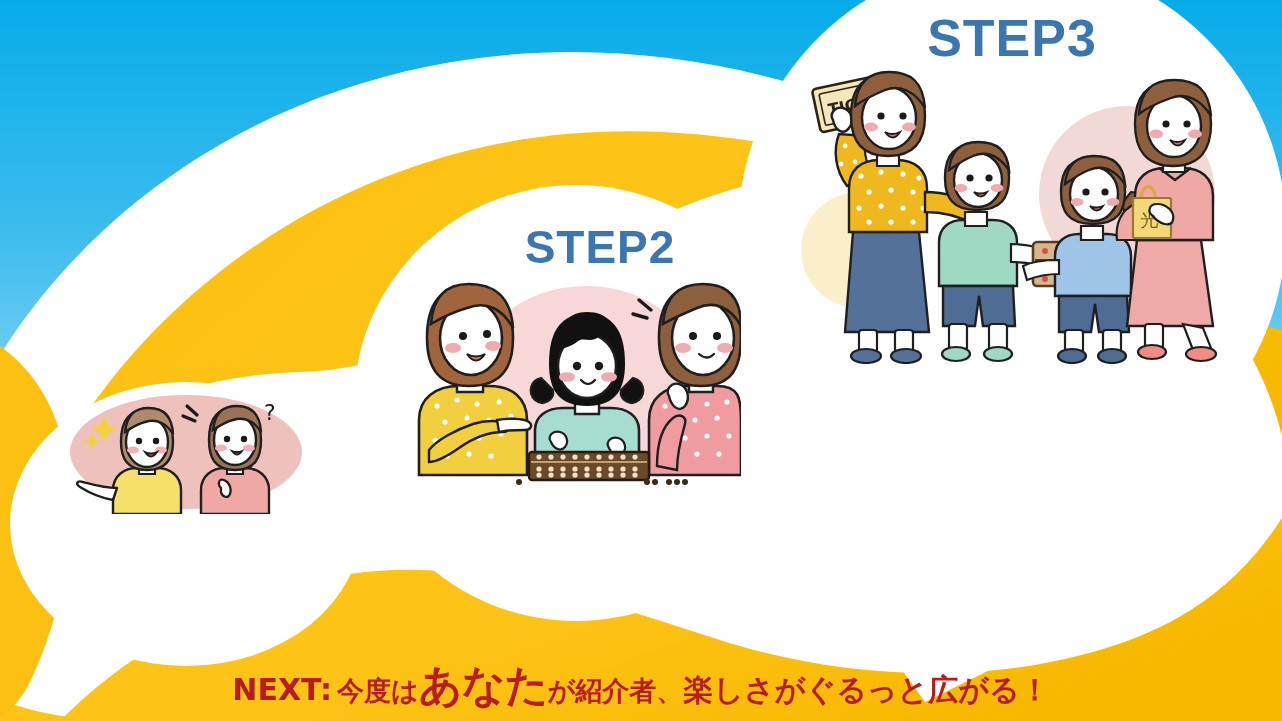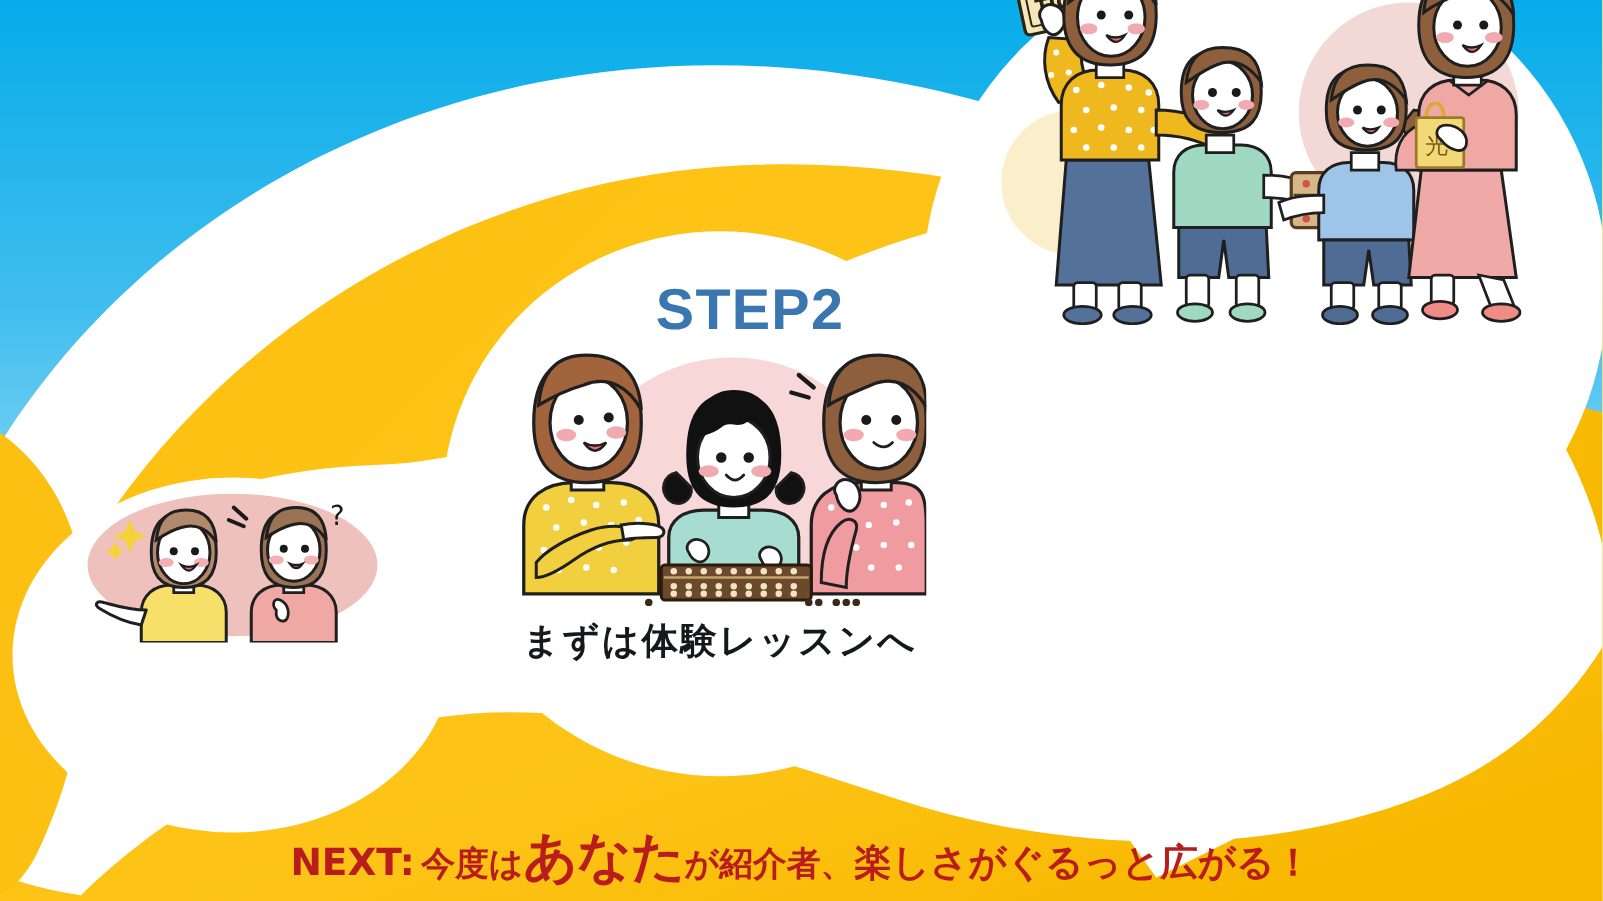--- a/index.html
+++ b/index.html
@@ -323,24 +323,24 @@
       <g fill="#3b2a18">
         <circle cx="108" cy="212" r="3"></circle>
         <circle cx="236" cy="212" r="3"></circle>
           <circle cx="244" cy="212" r="3"></circle>
         <circle cx="258" cy="212" r="3"></circle>
           <circle cx="266" cy="212" r="3"></circle>
           <circle cx="274" cy="212" r="3"></circle>
       </g>
     </svg>
 
-    <div class="step-caption">まずは体験レッスンへ</div>
   </div>
 
   <div class="step-circle" id="step3">
+    <div class="step-label">STEP3</div>
 
     <svg class="illus" width="430" height="300" viewBox="0 0 430 300">
       <circle cx="330" cy="130" rx="88" r="88" fill="#f3d9d5"></circle>
       <circle cx="62" cy="186" r="58" fill="#fbeecb"></circle>
 
       <g transform="rotate(-12 62 36)">
         <rect x="18" y="16" width="86" height="44" rx="4" fill="#f6e7b8" stroke="#2c2317" stroke-width="2.6"></rect>
         <rect x="24" y="22" width="74" height="32" rx="2" fill="none" stroke="#2c2317" stroke-width="1.6"></rect>
         <text x="30" y="45" font-size="16" font-family="DejaVu Sans, sans-serif" fill="#2c2317" font-weight="bold">TICKET</text>
         <g stroke="#2c2317" stroke-width="1.6">

